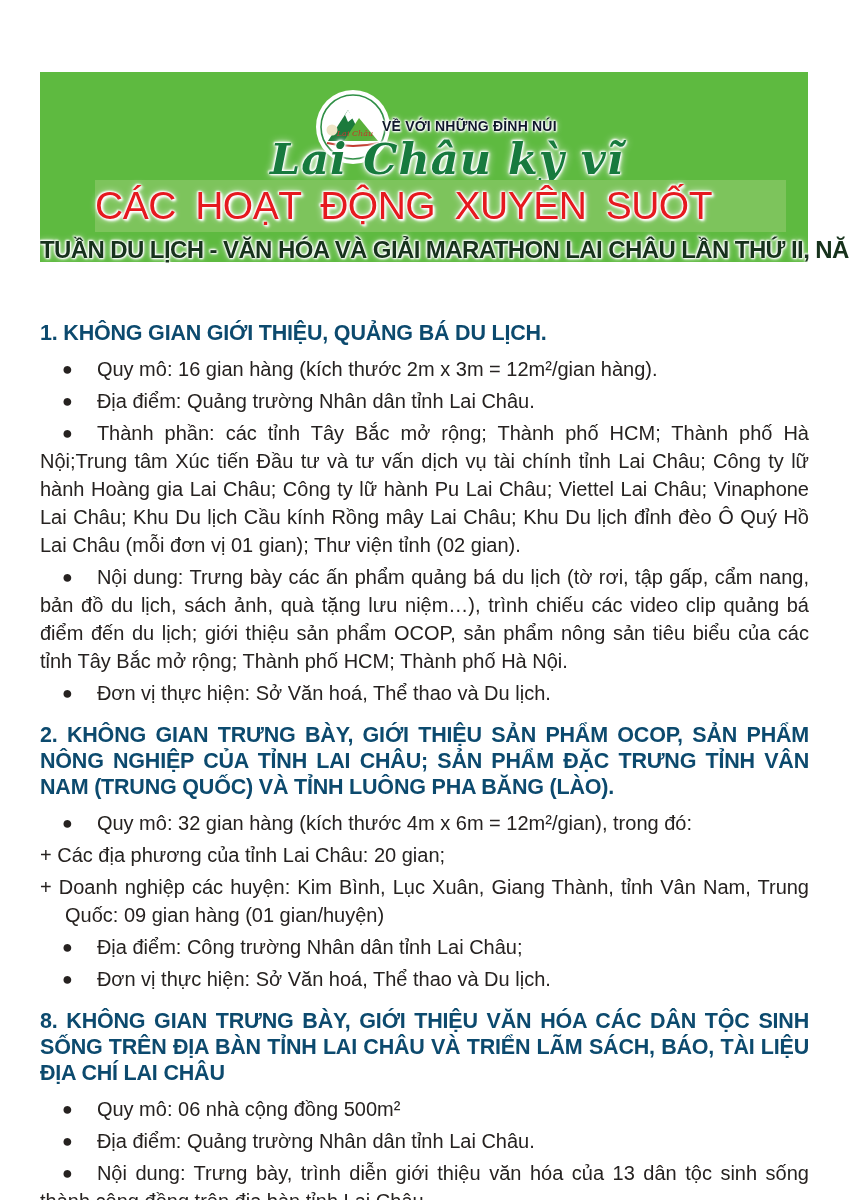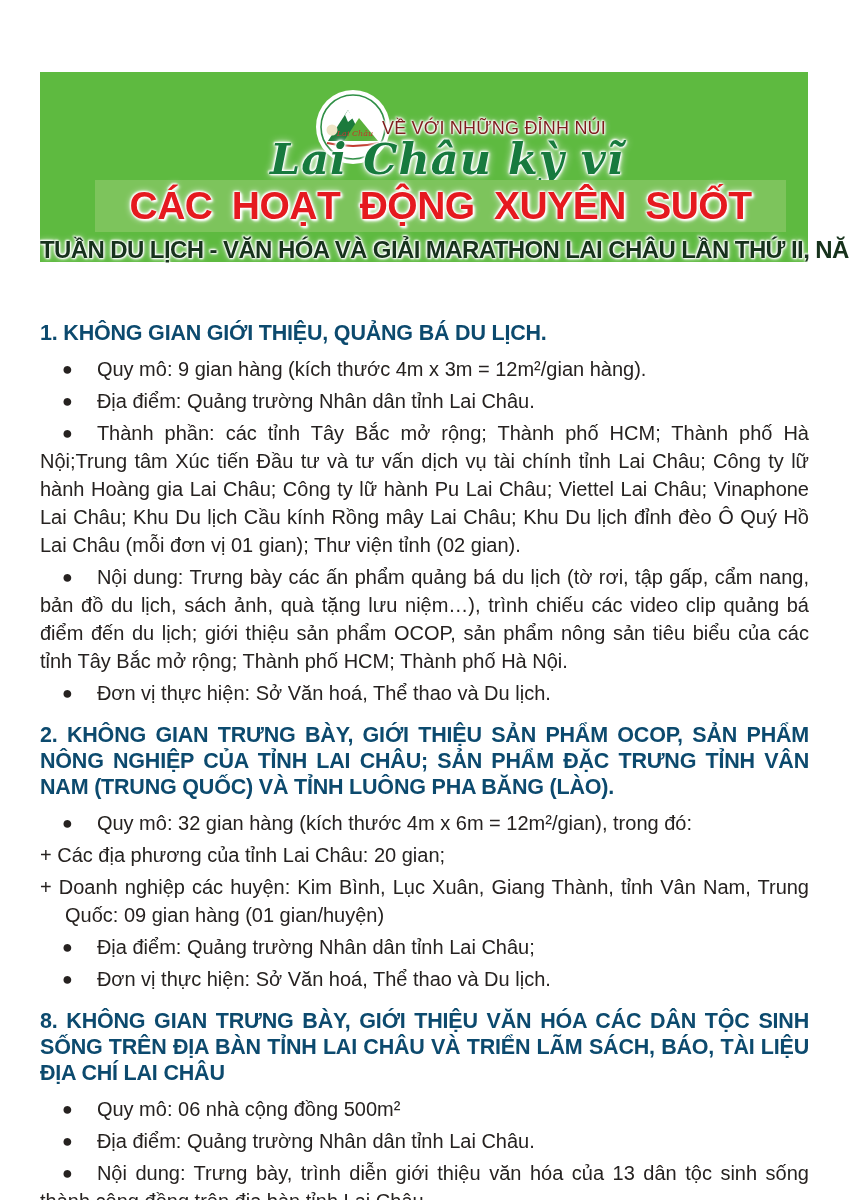--- a/index.html
+++ b/index.html
@@ -5,31 +5,31 @@
   * { margin:0; padding:0; box-sizing:border-box; }
   html,body { width:849px; height:1200px; background:#ffffff; overflow:hidden;
     font-family:"Liberation Sans", sans-serif; }
   .page { position:relative; width:849px; height:1200px; background:#fff; }
 
   
   .banner { position:absolute; left:40px; top:40px; width:768px; height:190px;
     background:#5eba40;margin-top:32px; }
   .logo { position:absolute; left:275px; top:17px; width:76px; height:76px; }
   .tagline { position:absolute; left:342px; top:46px; width:320px;
-    font-size:18px; font-weight:normal; color:#7f1d1d; letter-spacing:0.2px;
+    font-size:14px; font-weight:bold; color:#0f172a; letter-spacing:0.2px;
     text-shadow:0 0 2px #fff,0 0 3px #fff,1px 1px 2px #fff,-1px -1px 2px #fff,0 0 6px #fff;
     white-space:nowrap; }
   .brand { position:absolute; left:0; right:0; top:62px; text-align:center; padding-left:46px;
     font-family:"DejaVu Serif", serif; font-style:italic; font-weight:bold;
     font-size:43px; color:#177a3e; letter-spacing:1px;
     text-shadow:0 0 2px #fff,0 0 4px #fff,1px 1px 2px #fff,-1px -1px 2px #fff,0 0 8px #fff; }
   .stripe { position:absolute; left:55px; top:108px; width:691px; height:52px;
     background:#7dc45c; }
   .main-title { position:absolute; left:0; width:100%; top:0; height:52px; line-height:52px;
-    text-align:center; font-size:39px; font-weight:bold; letter-spacing:-0.5px; word-spacing:9px;
+    text-align:left; font-size:39px; font-weight:normal; letter-spacing:-0.5px; word-spacing:9px;
     color:#e5191f;
     text-shadow:0 0 2px #fff,0 0 3px #fff,1px 1px 2px #fff,-1px -1px 2px #fff,2px 2px 3px #fff,0 0 7px #fff; }
   .subtitle { position:absolute; left:0; right:0; top:164px; text-align:center;
     font-size:24px; font-weight:bold; letter-spacing:-0.6px; color:#17321c;
     text-shadow:0 0 2px #fff,0 0 3px #fff,1px 1px 2px #fff,-1px -1px 2px #fff,0 0 6px #fff;
     white-space:nowrap; }
 
   
   .content { position:absolute; left:40px; top:320px; width:769px; color:#262220; }
   .doc-section { margin-top:15px; }
@@ -70,32 +70,32 @@
       <div class="main-title">CÁC HOẠT ĐỘNG XUYÊN SUỐT</div>
     </div>
 
     <div class="subtitle">TUẦN DU LỊCH - VĂN HÓA VÀ GIẢI MARATHON LAI CHÂU LẦN THỨ II, NĂM 2025</div>
 
   </div>
 
   <div class="content">
       <section class="doc-section">
         <h2>1. KHÔNG GIAN GIỚI THIỆU, QUẢNG BÁ DU LỊCH.</h2>
-        <p class="li"><span class="dot">●</span><span>Quy mô: 9 gian hàng (kích thước 4m x 3m = 12m²/gian hàng).</span></p>
+        <p class="li"><span class="dot">●</span><span>Quy mô: 16 gian hàng (kích thước 2m x 3m = 12m²/gian hàng).</span></p>
         <p class="li"><span class="dot">●</span><span>Địa điểm: Quảng trường Nhân dân tỉnh Lai Châu.</span></p>
         <p class="li"><span class="dot">●</span><span>Thành phần: các tỉnh Tây Bắc mở rộng; Thành phố HCM; Thành phố Hà Nội;Trung tâm Xúc tiến Đầu tư và tư vấn dịch vụ tài chính tỉnh Lai Châu; Công ty lữ hành Hoàng gia Lai Châu; Công ty lữ hành Pu Lai Châu; Viettel Lai Châu; Vinaphone Lai Châu; Khu Du lịch Cầu kính Rồng mây Lai Châu; Khu Du lịch đỉnh đèo Ô Quý Hồ Lai Châu (mỗi đơn vị 01 gian); Thư viện tỉnh (02 gian).</span></p>
         <p class="li"><span class="dot">●</span><span>Nội dung: Trưng bày các ấn phẩm quảng bá du lịch (tờ rơi, tập gấp, cẩm nang, bản đồ du lịch, sách ảnh, quà tặng lưu niệm…), trình chiếu các video clip quảng bá điểm đến du lịch; giới thiệu sản phẩm OCOP, sản phẩm nông sản tiêu biểu của các tỉnh Tây Bắc mở rộng; Thành phố HCM; Thành phố Hà Nội.</span></p>
         <p class="li"><span class="dot">●</span><span>Đơn vị thực hiện: Sở Văn hoá, Thể thao và Du lịch.</span></p>
       </section>
       <section class="doc-section">
         <h2>2. KHÔNG GIAN TRƯNG BÀY, GIỚI THIỆU SẢN PHẨM OCOP, SẢN PHẨM NÔNG NGHIỆP CỦA TỈNH LAI CHÂU; SẢN PHẨM ĐẶC TRƯNG TỈNH VÂN NAM (TRUNG QUỐC) VÀ TỈNH LUÔNG PHA BĂNG (LÀO).</h2>
         <p class="li"><span class="dot">●</span><span>Quy mô: 32 gian hàng (kích thước 4m x 6m = 12m²/gian), trong đó:</span></p>
         <p class="plus">+ Các địa phương của tỉnh Lai Châu: 20 gian;</p>
         <p class="plus">+ Doanh nghiệp các huyện: Kim Bình, Lục Xuân, Giang Thành, tỉnh Vân Nam, Trung Quốc: 09 gian hàng (01 gian/huyện)</p>
-        <p class="li"><span class="dot">●</span><span>Địa điểm: Quảng trường Nhân dân tỉnh Lai Châu;</span></p>
+        <p class="li"><span class="dot">●</span><span>Địa điểm: Công trường Nhân dân tỉnh Lai Châu;</span></p>
         <p class="li"><span class="dot">●</span><span>Đơn vị thực hiện: Sở Văn hoá, Thể thao và Du lịch.</span></p>
       </section>
       <section class="doc-section">
         <h2>8. KHÔNG GIAN TRƯNG BÀY, GIỚI THIỆU VĂN HÓA CÁC DÂN TỘC SINH SỐNG TRÊN ĐỊA BÀN TỈNH LAI CHÂU VÀ TRIỂN LÃM SÁCH, BÁO, TÀI LIỆU ĐỊA CHÍ LAI CHÂU</h2>
         <p class="li"><span class="dot">●</span><span>Quy mô: 06 nhà cộng đồng 500m²</span></p>
         <p class="li"><span class="dot">●</span><span>Địa điểm: Quảng trường Nhân dân tỉnh Lai Châu.</span></p>
         <p class="li"><span class="dot">●</span><span>Nội dung: Trưng bày, trình diễn giới thiệu văn hóa của 13 dân tộc sinh sống thành cộng đồng trên địa bàn tỉnh Lai Châu.</span></p>
       </section>
     </div>
 

